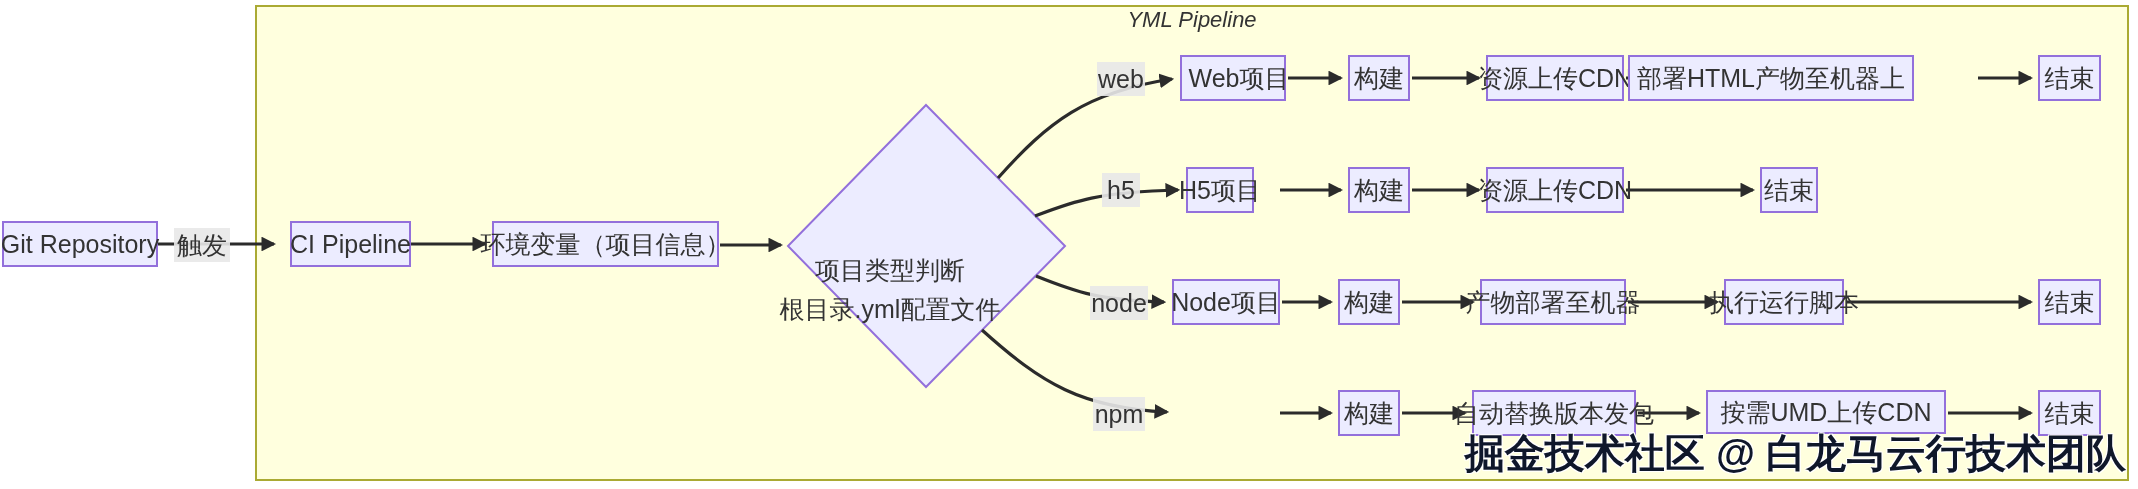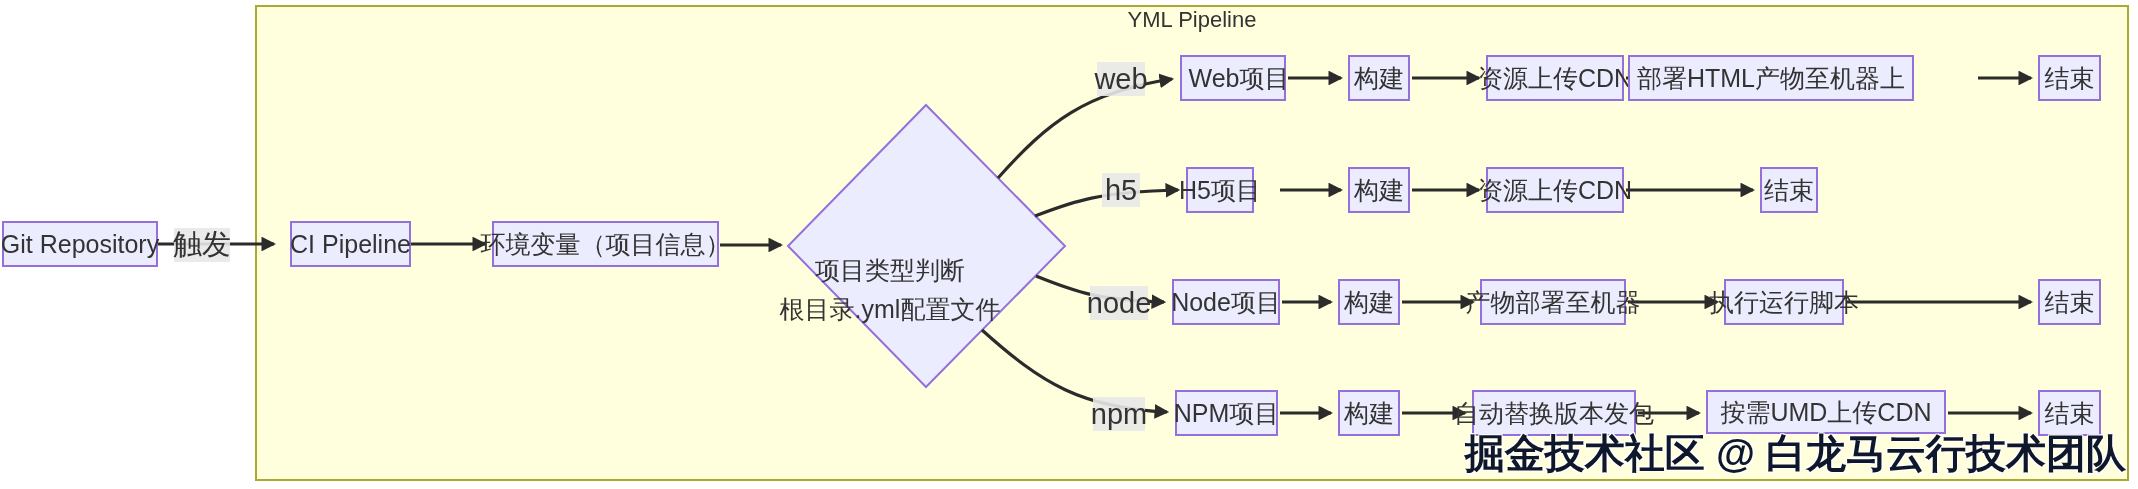--- a/index.html
+++ b/index.html
@@ -5,35 +5,35 @@
   html,body{margin:0;padding:0;background:#ffffff;}
   body{font-family:"Liberation Sans","DejaVu Sans",sans-serif;}
   .canvas{position:relative;width:2138px;height:489px;background:#ffffff;overflow:hidden;}
   .edges{position:absolute;left:0;top:0;width:2138px;height:489px;z-index:2;}
   .subgraph{
     position:absolute;left:255px;top:5px;width:1874px;height:476px;
     background:#ffffde;border:2px solid #aaaa33;box-sizing:border-box;z-index:1;
   }
   .subgraph-title{
     position:absolute;left:255px;top:7px;width:1874px;text-align:center;
-    font-size:22px;color:#333333;z-index:3;
+    font-size:22px;color:#333333;z-index:3;font-style:italic;
   }
   .node{
     position:absolute;display:flex;align-items:center;justify-content:center;
     background:#ECECFF;border:2px solid #9370DB;box-sizing:border-box;
     color:#333333;font-size:25px;white-space:nowrap;z-index:4;
   }
   .decision-text{
     position:absolute;left:760px;top:204px;width:260px;height:84px;z-index:4;
     display:flex;flex-direction:column;align-items:center;justify-content:center;
     color:#333333;font-size:25px;line-height:39px;white-space:nowrap;text-align:center;margin-top:44px;
   }
   .edge-label{
     position:absolute;display:flex;align-items:center;justify-content:center;
-    background:rgba(232,232,232,0.9);color:#333333;font-size:29px;z-index:5;
+    background:rgba(232,232,232,0.9);color:#333333;font-size:25px;z-index:5;
     white-space:nowrap;padding:0 13px;box-sizing:border-box;
   }
   .watermark{
     position:absolute;right:12px;bottom:8px;z-index:6;
     font-size:40px;font-weight:bold;color:#0f172a;white-space:nowrap;
     text-shadow:-1px -1px 0 #ffffff,1px -1px 0 #ffffff,-1px 1px 0 #ffffff,1px 1px 0 #ffffff;
   }
 </style>
 </head>
 <body>
@@ -109,20 +109,19 @@
   <div class="node" style="left:1348px;top:167px;width:62px;height:46px;">构建</div>
   <div class="node" style="left:1486px;top:167px;width:138px;height:46px;">资源上传CDN</div>
   <div class="node" style="left:1760px;top:167px;width:58px;height:46px;">结束</div>
 
   <div class="node" style="left:1172px;top:279px;width:108px;height:46px;">Node项目</div>
   <div class="node" style="left:1338px;top:279px;width:62px;height:46px;">构建</div>
   <div class="node" style="left:1480px;top:279px;width:146px;height:46px;">产物部署至机器</div>
   <div class="node" style="left:1724px;top:279px;width:120px;height:46px;">执行运行脚本</div>
   <div class="node" style="left:2038px;top:279px;width:63px;height:46px;">结束</div>
 
-  <div class="node" style="left:1175px;top:390px;width:103px;height:46px;">NPM项目</div>
   <div class="node" style="left:1338px;top:390px;width:62px;height:46px;">构建</div>
   <div class="node" style="left:1472px;top:390px;width:164px;height:46px;">自动替换版本发包</div>
   <div class="node" style="left:1706px;top:390px;width:240px;height:44px;">按需UMD上传CDN</div>
   <div class="node" style="left:2038px;top:390px;width:63px;height:46px;">结束</div>
 
   <div class="watermark">掘金技术社区 @ 白龙马云行技术团队</div>
 </div>
 
 </body></html>

